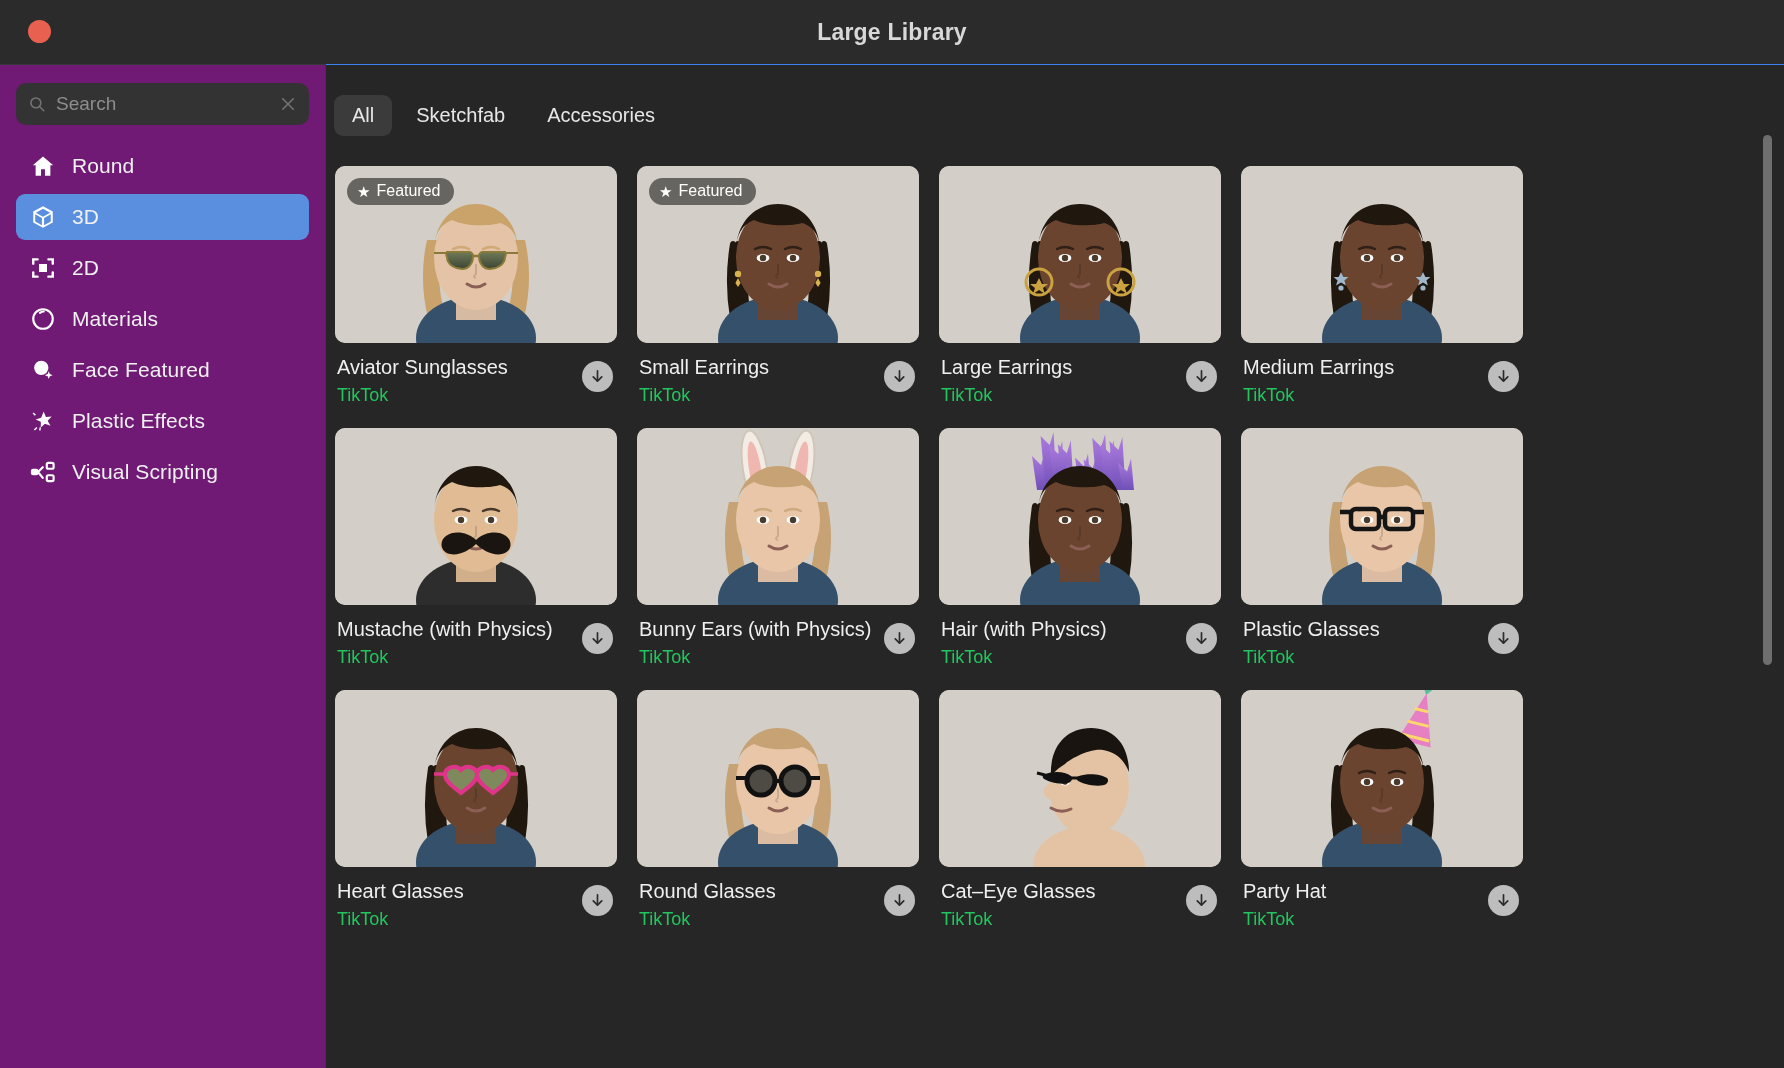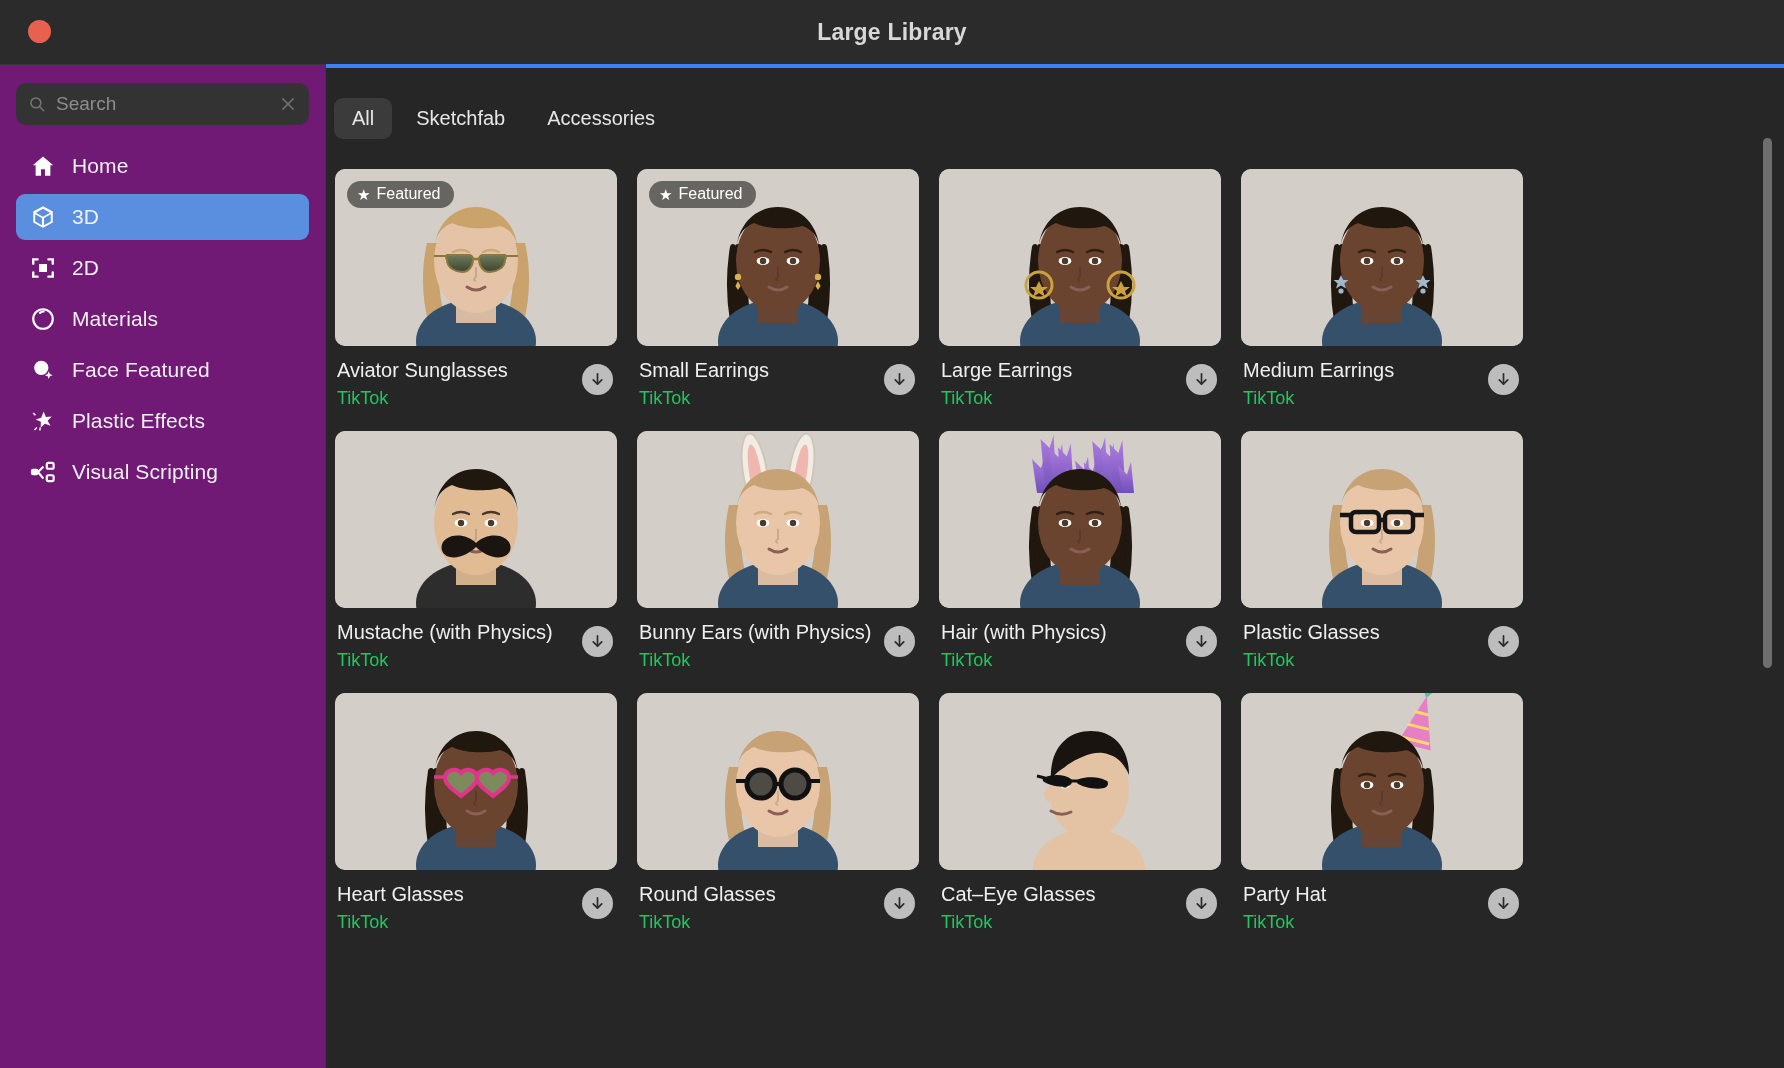--- a/index.html
+++ b/index.html
@@ -51,21 +51,21 @@
     cursor: pointer;
   }
   .navitem.active { background: #5a8fe0; }
   .navitem .nico { width: 26px; height: 26px; flex: 0 0 26px; margin-right: 16px;
                    display: flex; align-items: center; justify-content: center; }
   .navitem .nlabel { font-size: 21px; color: #f0f0f0; letter-spacing: .1px; }
 
   
   .main {
     position: absolute; left: 326px; top: 64px; right: 0; bottom: 0;
-    background: #262626; border-top: 4px solid #3b82f6;
+    background: #262626; border-top: 1px solid #3b82f6;
     overflow: hidden;
   }
   .tabs { display: flex; align-items: center; padding: 30px 0 0 8px; gap: 6px; }
   .tab {
     font-size: 20px; color: #e6e6e6; padding: 9px 18px; border-radius: 9px;
     cursor: pointer; white-space: nowrap;
   }
   .tab.active { background: #3b3b3b; }
 
   .grid {
@@ -134,21 +134,21 @@
       </span>
     </div>
 
     <div class="navlist">
       <div class="navitem">
         <span class="nico">
           <svg viewBox="0 0 24 24" fill="#ffffff">
               <path d="M12 3.2 2.6 11.2h2.6V21h5V15h3.6v6h5v-9.8h2.6z"></path>
             </svg>
         </span>
-        <span class="nlabel">Home</span>
+        <span class="nlabel">Round</span>
       </div>
 
       <div class="navitem active">
         <span class="nico">
           <svg viewBox="0 0 24 24" fill="#ffffff">
               <path d="M12 2 3 7v10l9 5 9-5V7zm0 2.3 6.6 3.7L12 11.7 5.4 8zM4.8 9.5 11 13v6.6l-6.2-3.4zm8.2 10.1V13l6.2-3.5v6.7z"></path>
             </svg>
         </span>
         <span class="nlabel">3D</span>
       </div>

